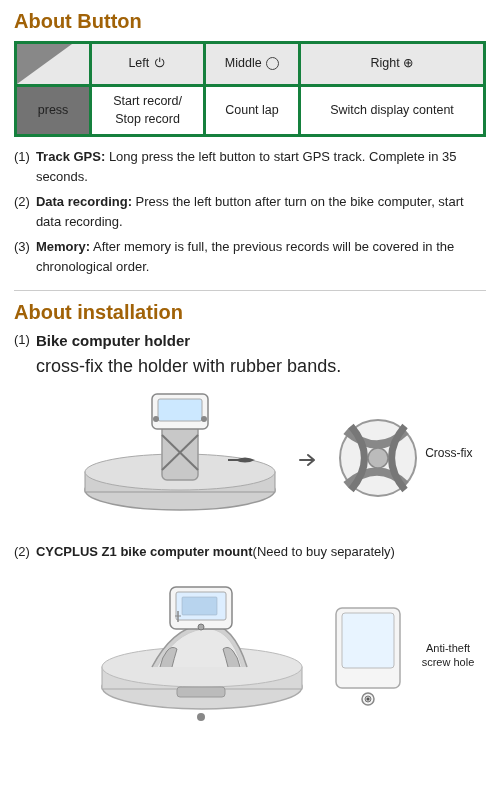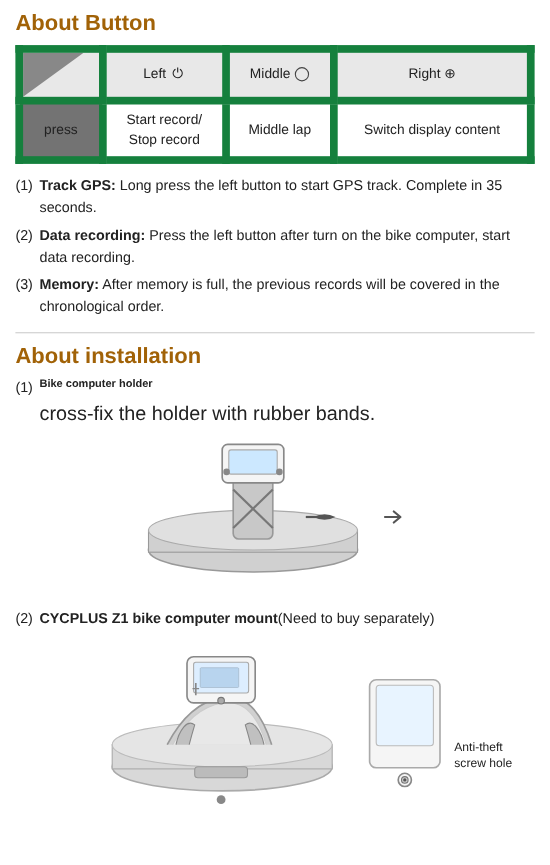--- a/index.html
+++ b/index.html
@@ -20,21 +20,21 @@
       color: #a16207;
     }
 
     
     .button-table {
       width: 100%;
       border-collapse: collapse;
       margin-bottom: 10px;
     }
     .button-table th, .button-table td {
-      border: 7px solid #15803d;
+      border: 3px solid #15803d;
       padding: 6px 8px;
       text-align: center;
       font-size: 12.5px;
       line-height: 1.4;
     }
     .button-table th {
       background: #e8e8e8;
       font-weight: normal;
     }
     .button-table td.row-label {
@@ -93,21 +93,21 @@
       gap: 6px;
       margin-bottom: 4px;
     }
     .install-list .item-body {
       margin-left: 22px;
       font-size: 18px;
       line-height: 1.5;
     }
     .item-title {
       font-weight: bold;
-      font-size: 10px;
+      font-size: 15px;
     }
 
     
     .illustration {
       margin: 10px 0 6px 0;
       display: flex;
       align-items: center;
       gap: 16px;
       justify-content: center;
     }
@@ -160,21 +160,21 @@
       <th class="corner-cell"></th>
       <th>Left <span class="icon-power">⏻</span></th>
       <th>Middle <span class="icon-circle"></span></th>
       <th>Right <span>⊕</span></th>
     </tr>
   </thead>
   <tbody>
     <tr>
       <td class="row-label">press</td>
       <td>Start record/<br>Stop record</td>
-      <td>Middle lap</td>
+      <td>Count lap</td>
       <td>Switch display content</td>
     </tr>
   </tbody>
 </table>
 
 <ul class="notes-list">
   <li>
     <span class="num">(1)</span>
     <span class="text"><strong>Track GPS:</strong> Long press the left button to start GPS track. Complete in 35 seconds.</span>
   </li>
@@ -225,20 +225,33 @@
           <line x1="118" y1="45" x2="82" y2="80" stroke="#777" stroke-width="2"></line>
 
           <path d="M 155 70 Q 165 65 175 70 Q 165 75 155 70 Z" fill="#555"></path>
           <line x1="148" y1="70" x2="160" y2="70" stroke="#555" stroke-width="2"></line>
         </svg>
 
         <svg width="24" height="24" viewBox="0 0 24 24">
           <path d="M4 12 L16 12 M12 7 L18 12 L12 17" stroke="#555" stroke-width="2" fill="none" stroke-linecap="round" stroke-linejoin="round"></path>
         </svg>
 
+        <div style="position:relative; display:inline-block;">
+          <svg width="85" height="85" viewBox="0 0 85 85">
+            <circle cx="42" cy="42" r="38" fill="#f0f0f0" stroke="#999" stroke-width="2"></circle>
+
+            <path d="M10 15 Q42 42 70 15" stroke="#888" stroke-width="8" fill="none"></path>
+            <path d="M10 69 Q42 42 70 69" stroke="#888" stroke-width="8" fill="none"></path>
+            <path d="M15 10 Q42 42 15 74" stroke="#777" stroke-width="7" fill="none"></path>
+            <path d="M69 10 Q42 42 69 74" stroke="#777" stroke-width="7" fill="none"></path>
+
+            <circle cx="42" cy="42" r="10" fill="#bbb" stroke="#888" stroke-width="1.5"></circle>
+          </svg>
+          <div style="position:absolute; right:-52px; top:30px; font-size:12px; white-space:nowrap;">Cross-fix</div>
+        </div>
       </div>
     </li>
 
     <li>
       <div class="item-header">
         <span class="num">(2)</span>
         <span>
           <strong>CYCPLUS Z1 bike computer mount</strong>(Need to buy separately)
         </span>
       </div>
@@ -277,18 +290,18 @@
 
             <rect x="8" y="5" width="64" height="80" rx="6" fill="#f5f5f5" stroke="#aaa" stroke-width="1.5"></rect>
 
             <rect x="14" y="10" width="52" height="55" rx="3" fill="#e8f4ff" stroke="#bbb" stroke-width="1"></rect>
 
             <circle cx="40" cy="96" r="6" fill="#f5f5f5" stroke="#888" stroke-width="1.5"></circle>
             <circle cx="40" cy="96" r="3" fill="#ccc" stroke="#777" stroke-width="1"></circle>
 
             <circle cx="40" cy="96" r="1.5" fill="#555"></circle>
           </svg>
-          <div style="position:absolute; right:-75px; top:60px; font-size:11px; width:70px; line-height:1.3;">Anti-theft screw hole</div>
+          <div style="position:absolute; right:-75px; top:38px; font-size:11px; width:70px; line-height:1.3;text-align:center;">Anti-theft screw hole</div>
         </div>
       </div>
     </li>
   </ul>
 </div>
 
 </body></html>

